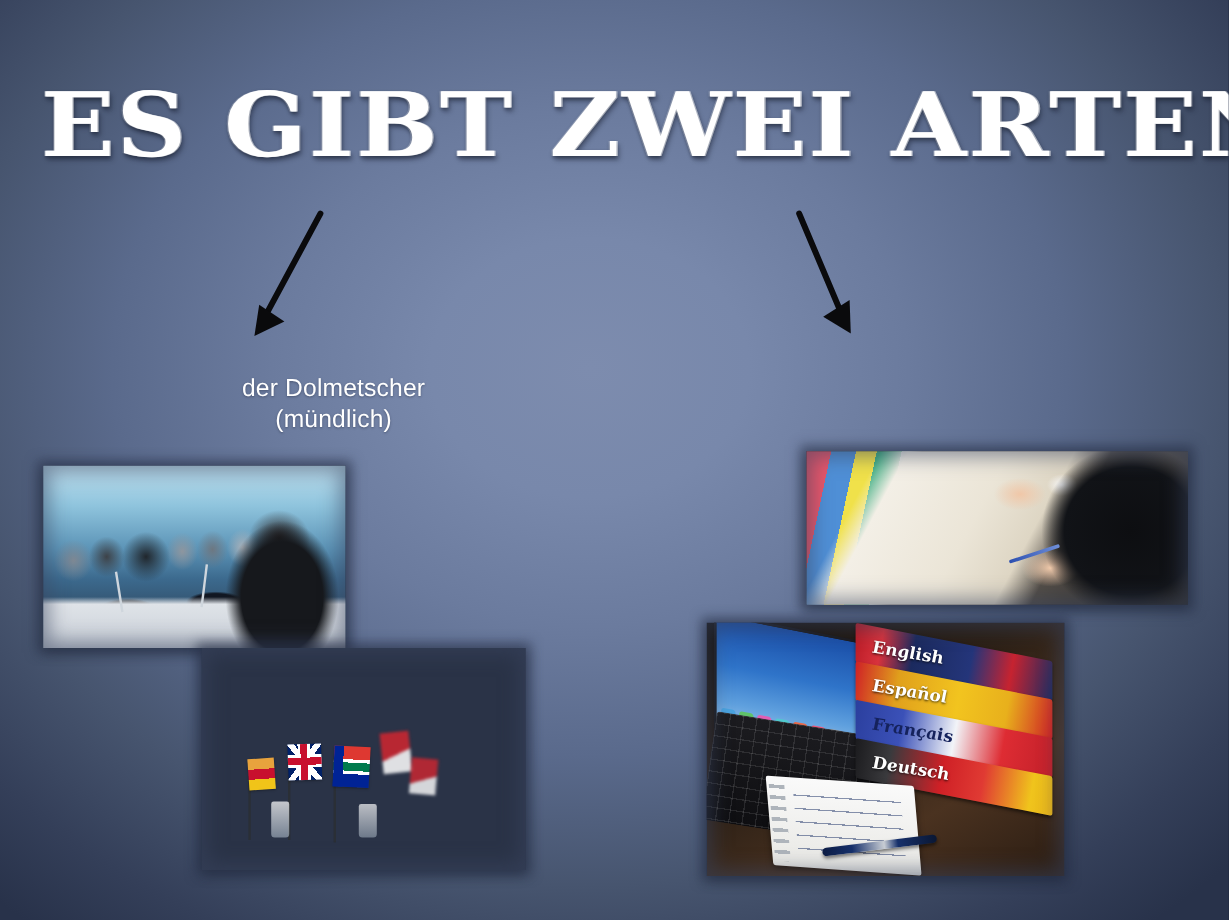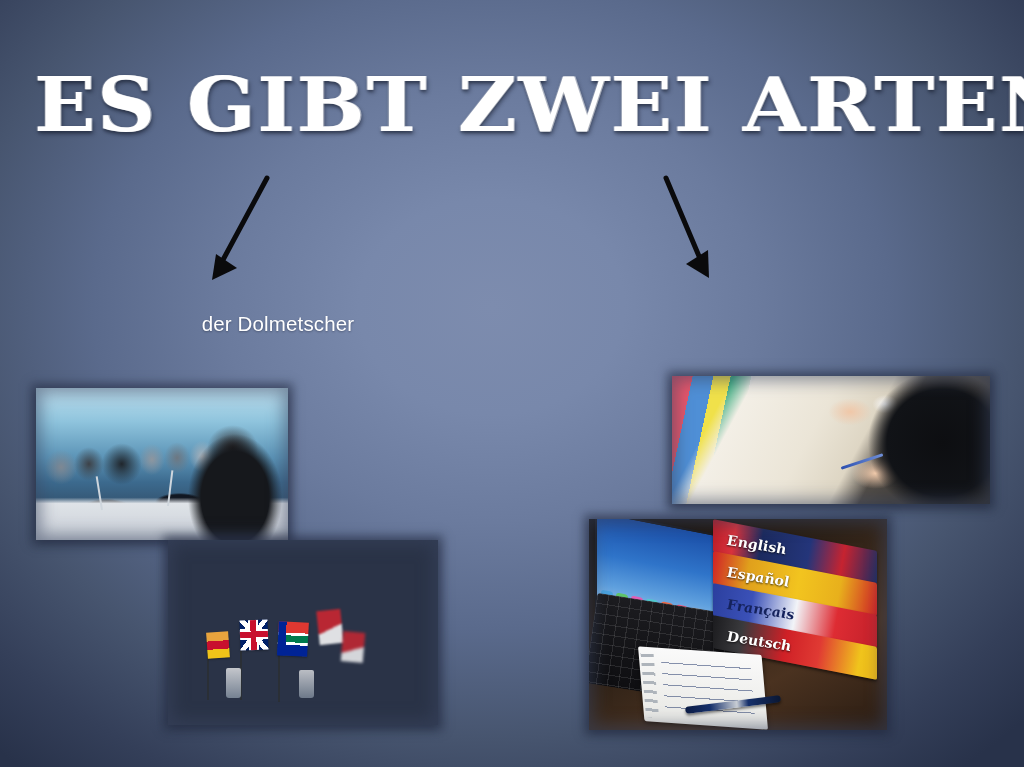--- a/index.html
+++ b/index.html
@@ -283,20 +283,21 @@
 
   <div id="arrow-right-wrap" class="arrow-svg">
     <svg width="110" height="125" viewBox="0 0 110 125" aria-hidden="true">
       <line x1="16" y1="10" x2="54" y2="100" stroke="#0a0a0c" stroke-width="5" stroke-linecap="round"></line>
       <path d="M 59 110 L 36 96 L 58 82 Z" fill="#0a0a0c"></path>
     </svg>
   </div>
 
   <div id="caption-left" class="caption">
     <div>der Dolmetscher</div>
+    <div>(mündlich)</div>
   </div>
 
 
   <div id="photo-interpreting" class="photo">
     <div class="inner">
       <div class="mic-a"></div>
       <div class="mic-b"></div>
     </div>
     <div class="softmask"></div>
   </div>

